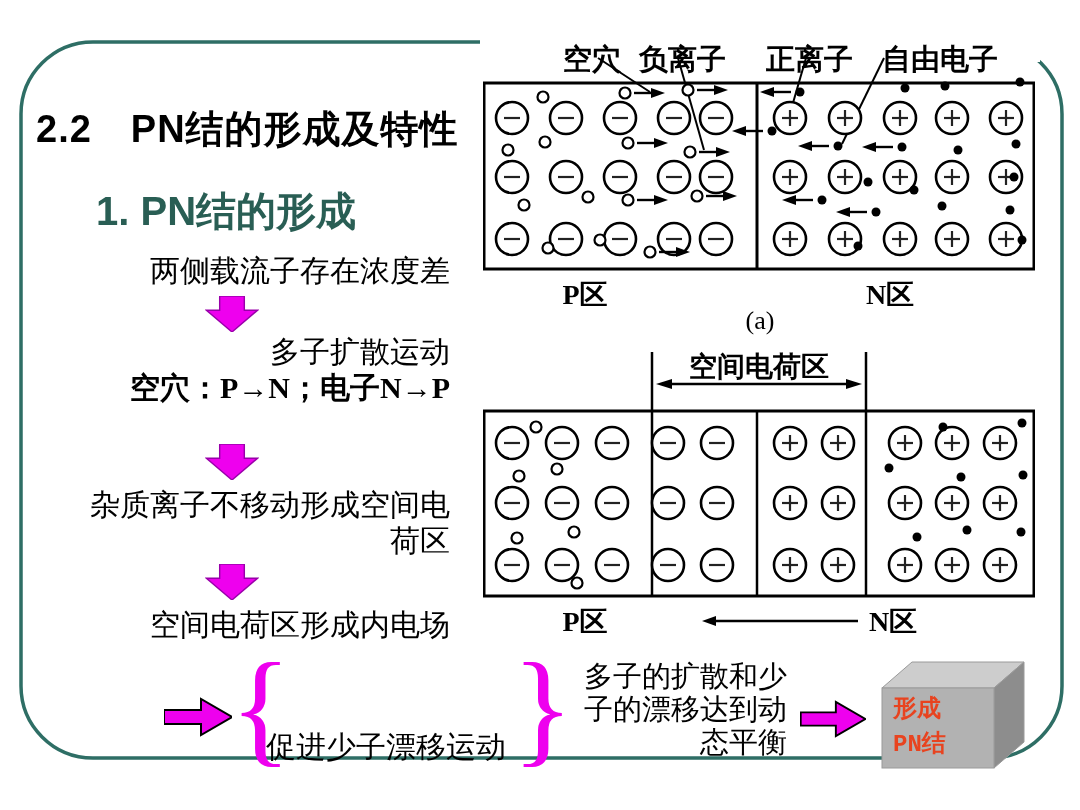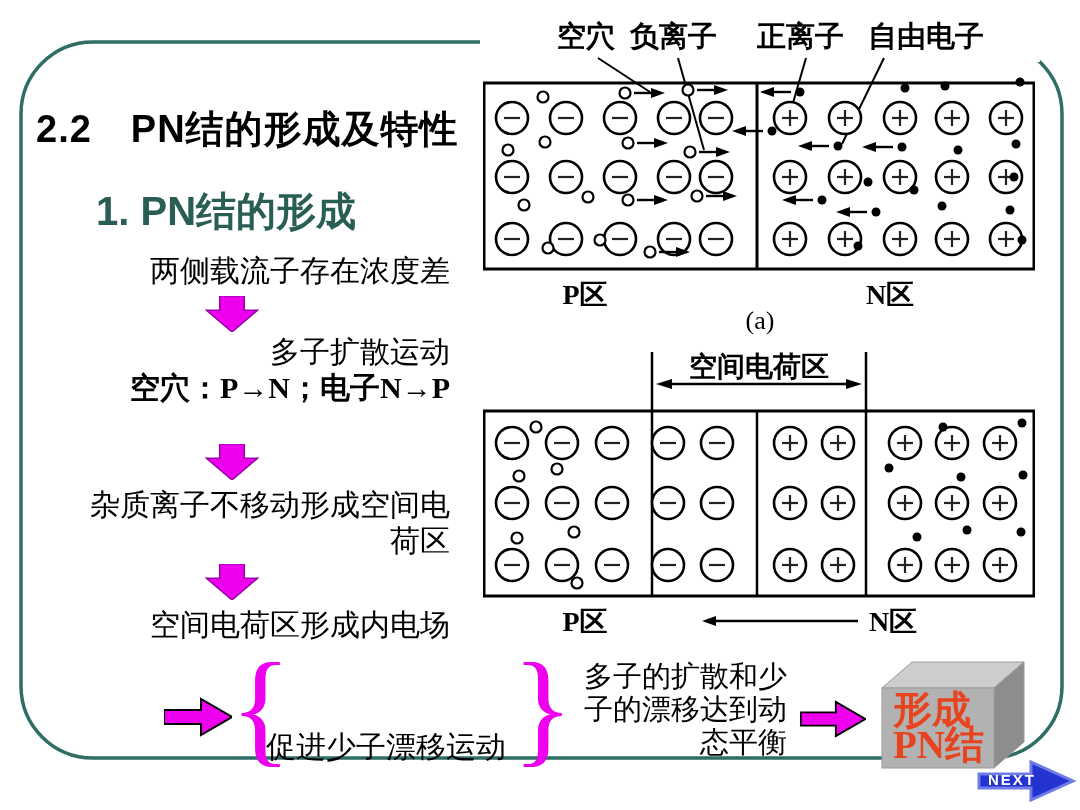--- a/index.html
+++ b/index.html
@@ -5,32 +5,32 @@
   html,body{margin:0;padding:0;background:#fff;}
   .slide{position:relative;width:1080px;height:810px;background:#fff;overflow:hidden;
          font-family:"Liberation Sans", sans-serif;}
   .abs{position:absolute;}
   .frame-svg{position:absolute;left:0;top:0;width:1080px;height:810px;}
   .title{left:36px;top:104px;font-size:38px;font-weight:bold;color:#000;letter-spacing:1px;}
   .subtitle{left:96px;top:184px;font-size:40px;font-weight:bold;color:var(--subtitle);}
   .flow-text{left:30px;width:420px;text-align:right;font-size:30px;color:#000;
              font-family:"Liberation Serif", serif;white-space:pre-line;line-height:36px;}
   .legend-bg{left:480px;top:16px;width:560px;height:46px;background:#fff;}
-  .legend-label{top:17px;font-size:29px;font-weight:bold;text-align:left;color:#000;
+  .legend-label{top:40px;font-size:29px;font-weight:bold;text-align:right;color:#000;
                 font-family:"Liberation Serif", serif;}
   .diag-label{font-size:28px;font-weight:bold;text-align:center;color:#000;
               font-family:"Liberation Serif", serif;}
   .down-arrow{position:absolute;width:54px;height:36px;}
   .right-arrow{position:absolute;}
   .brace{position:absolute;font-family:"Liberation Serif", serif;font-size:128px;
          line-height:100px;color:var(--accent);font-weight:normal;}
   .concl-text{position:absolute;font-size:30px;color:#000;font-family:"Liberation Serif", serif;}
   .balance{left:572px;top:660px;width:215px;line-height:33px;font-size:29px;white-space:pre-line;text-align:right;}
-  .cube-label{left:893px;top:692px;width:102px;font-size:39px;font-weight:bold;line-height:35px;
-              color:var(--result);white-space:pre-line;font-family:Liberation Serif, serif;}
+  .cube-label{left:893px;top:692px;width:102px;font-size:24px;font-weight:bold;line-height:35px;
+              color:var(--result);white-space:pre-line;font-family:Liberation Mono, monospace;}
   .next-btn{position:absolute;left:975px;top:758px;width:102px;height:46px;cursor:pointer;}
   .next-label{position:absolute;left:9px;top:13px;width:56px;text-align:center;font-size:15px;
               font-weight:bold;color:#fff;letter-spacing:2px;font-family:"Liberation Sans", sans-serif;}
 </style>
 </head>
 <body style="--frame: #2e6e65; --accent: #ee00ee; --subtitle: #295e54; --result: #e8431f; --nextfill: #2433d0; --nextedge: #6e7ce8;">
 
 <div class="slide">
 
   <svg class="frame-svg">
@@ -351,20 +351,14 @@
   </svg>
 
   <svg class="abs" style="left:878px;top:655px;width:150px;height:120px" viewBox="0 0 150 120">
     <polygon points="4,33 34,7 146,7 116,33" fill="#cdcdcd" stroke="#9a9a9a" stroke-width="1"></polygon>
     <polygon points="116,33 146,7 146,87 116,113" fill="#8d8d8d" stroke="#9a9a9a" stroke-width="1"></polygon>
     <rect x="4" y="33" width="112" height="80" fill="#b2b2b2" stroke="#9a9a9a" stroke-width="1"></rect>
   </svg>
   <span class="abs cube-label">形成
 PN结</span>
 
-  <div class="next-btn">
-    <svg style="position:absolute;left:0;top:0;width:102px;height:46px" viewBox="0 0 102 46">
-      <polygon points="4,16 56,16 56,4 98,23 56,42 56,30 4,30" fill="var(--nextfill)" stroke="var(--nextedge)" stroke-width="3"></polygon>
-    </svg>
-    <span class="next-label">NEXT</span>
-  </div>
 
 </div>
 
 </body></html>

